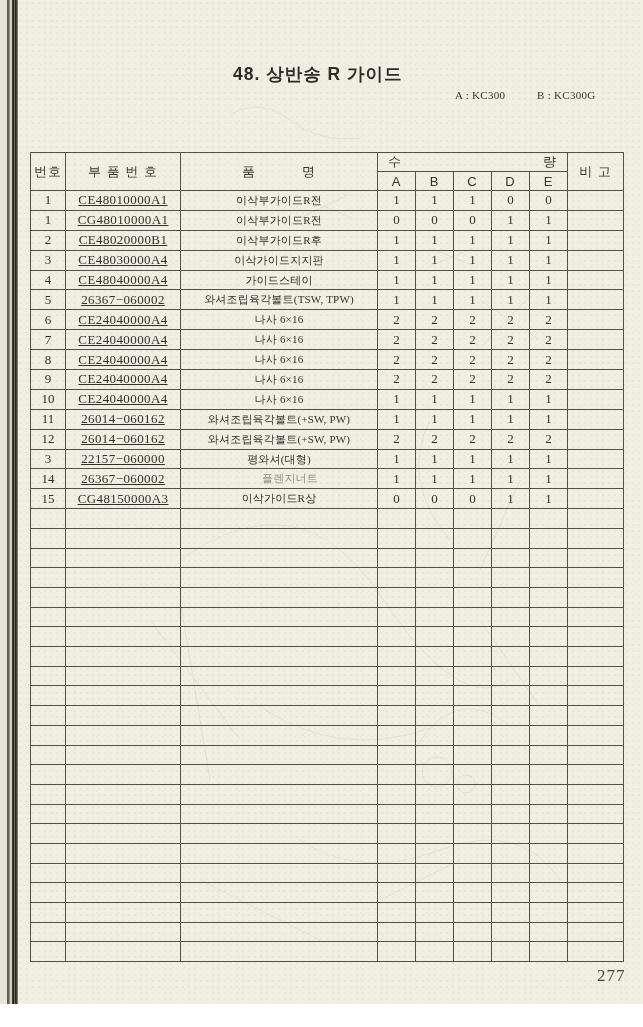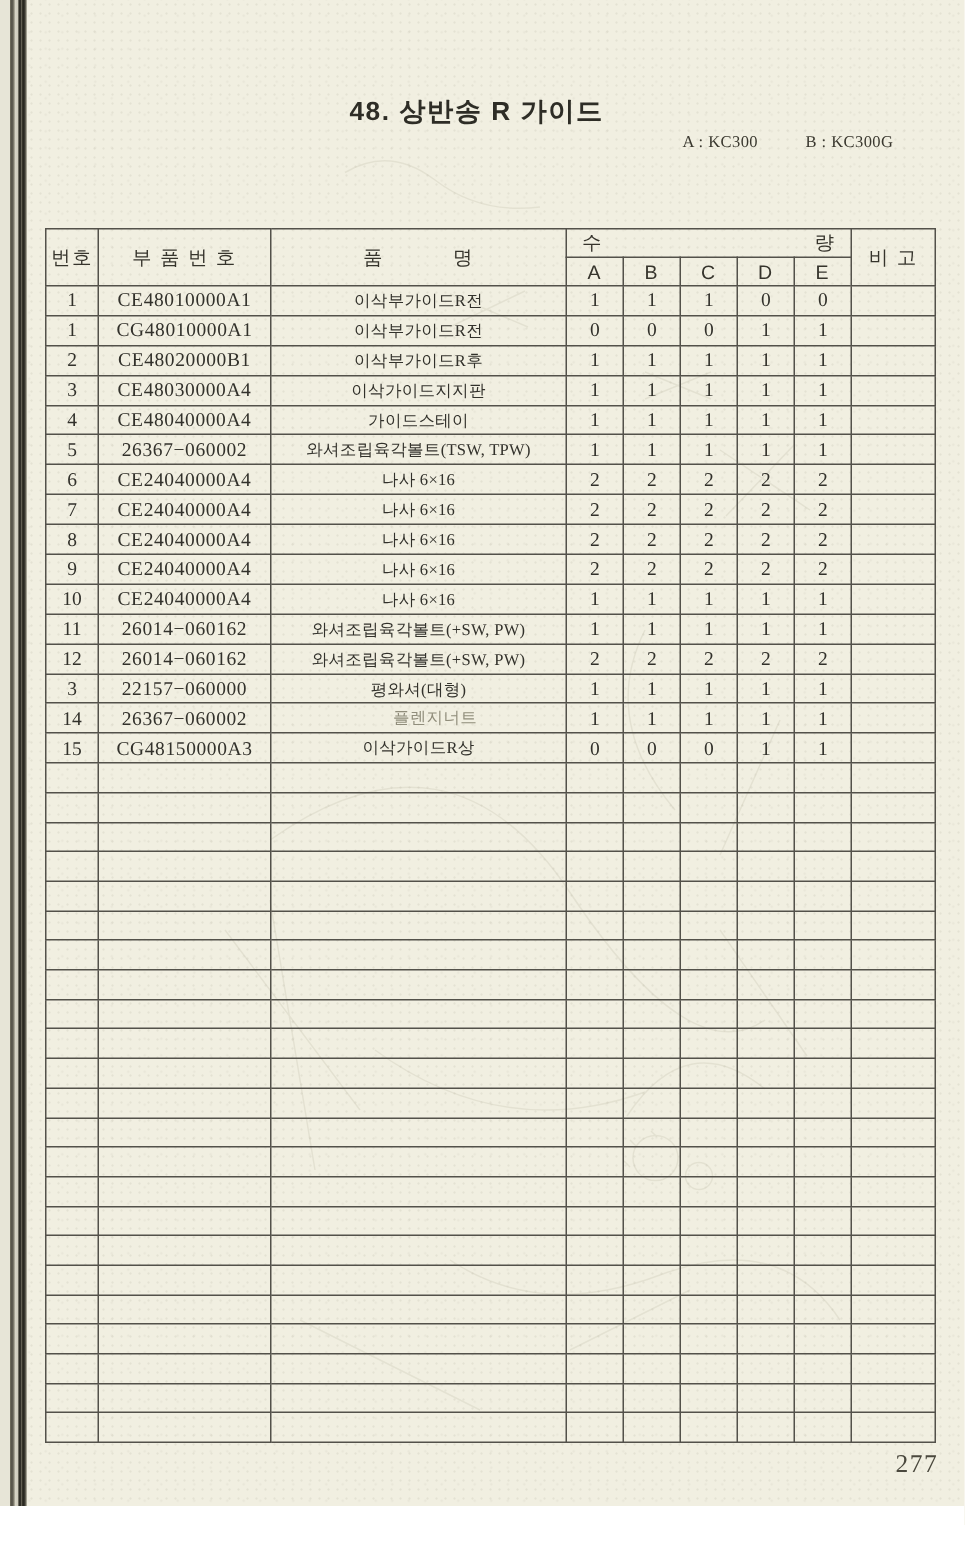--- a/index.html
+++ b/index.html
@@ -52,21 +52,21 @@
   }
   table.parts th{
     font-family:"Liberation Sans", sans-serif;
     font-size:13px;font-weight:normal;color:#36342c;letter-spacing:1px;
   }
   thead tr{height:19px;}
   tbody tr.data{height:19.9px;}
   tbody tr.empty{height:19.7px;}
   td{font-size:13px;color:#32312b;}
   td.c-no{letter-spacing:0;}
-  td.c-pn{letter-spacing:0.4px;}
+  td.c-pn{letter-spacing:0.4px;text-decoration:underline;}
   td.c-name{text-align:left;padding-left:7px;font-size:11px;letter-spacing:0.2px;}
   td.c-name.faded{color:#908d7b;padding-left:22px;}
   .hdr-flex{display:flex;justify-content:space-between;padding:0 10px;}
   .hdr-center{display:flex;justify-content:center;gap:46px;}
   .page-number{
     position:absolute;left:597px;top:966px;
     font-size:17px;color:#4a483d;letter-spacing:1px;
   }
 </style>
 </head>

